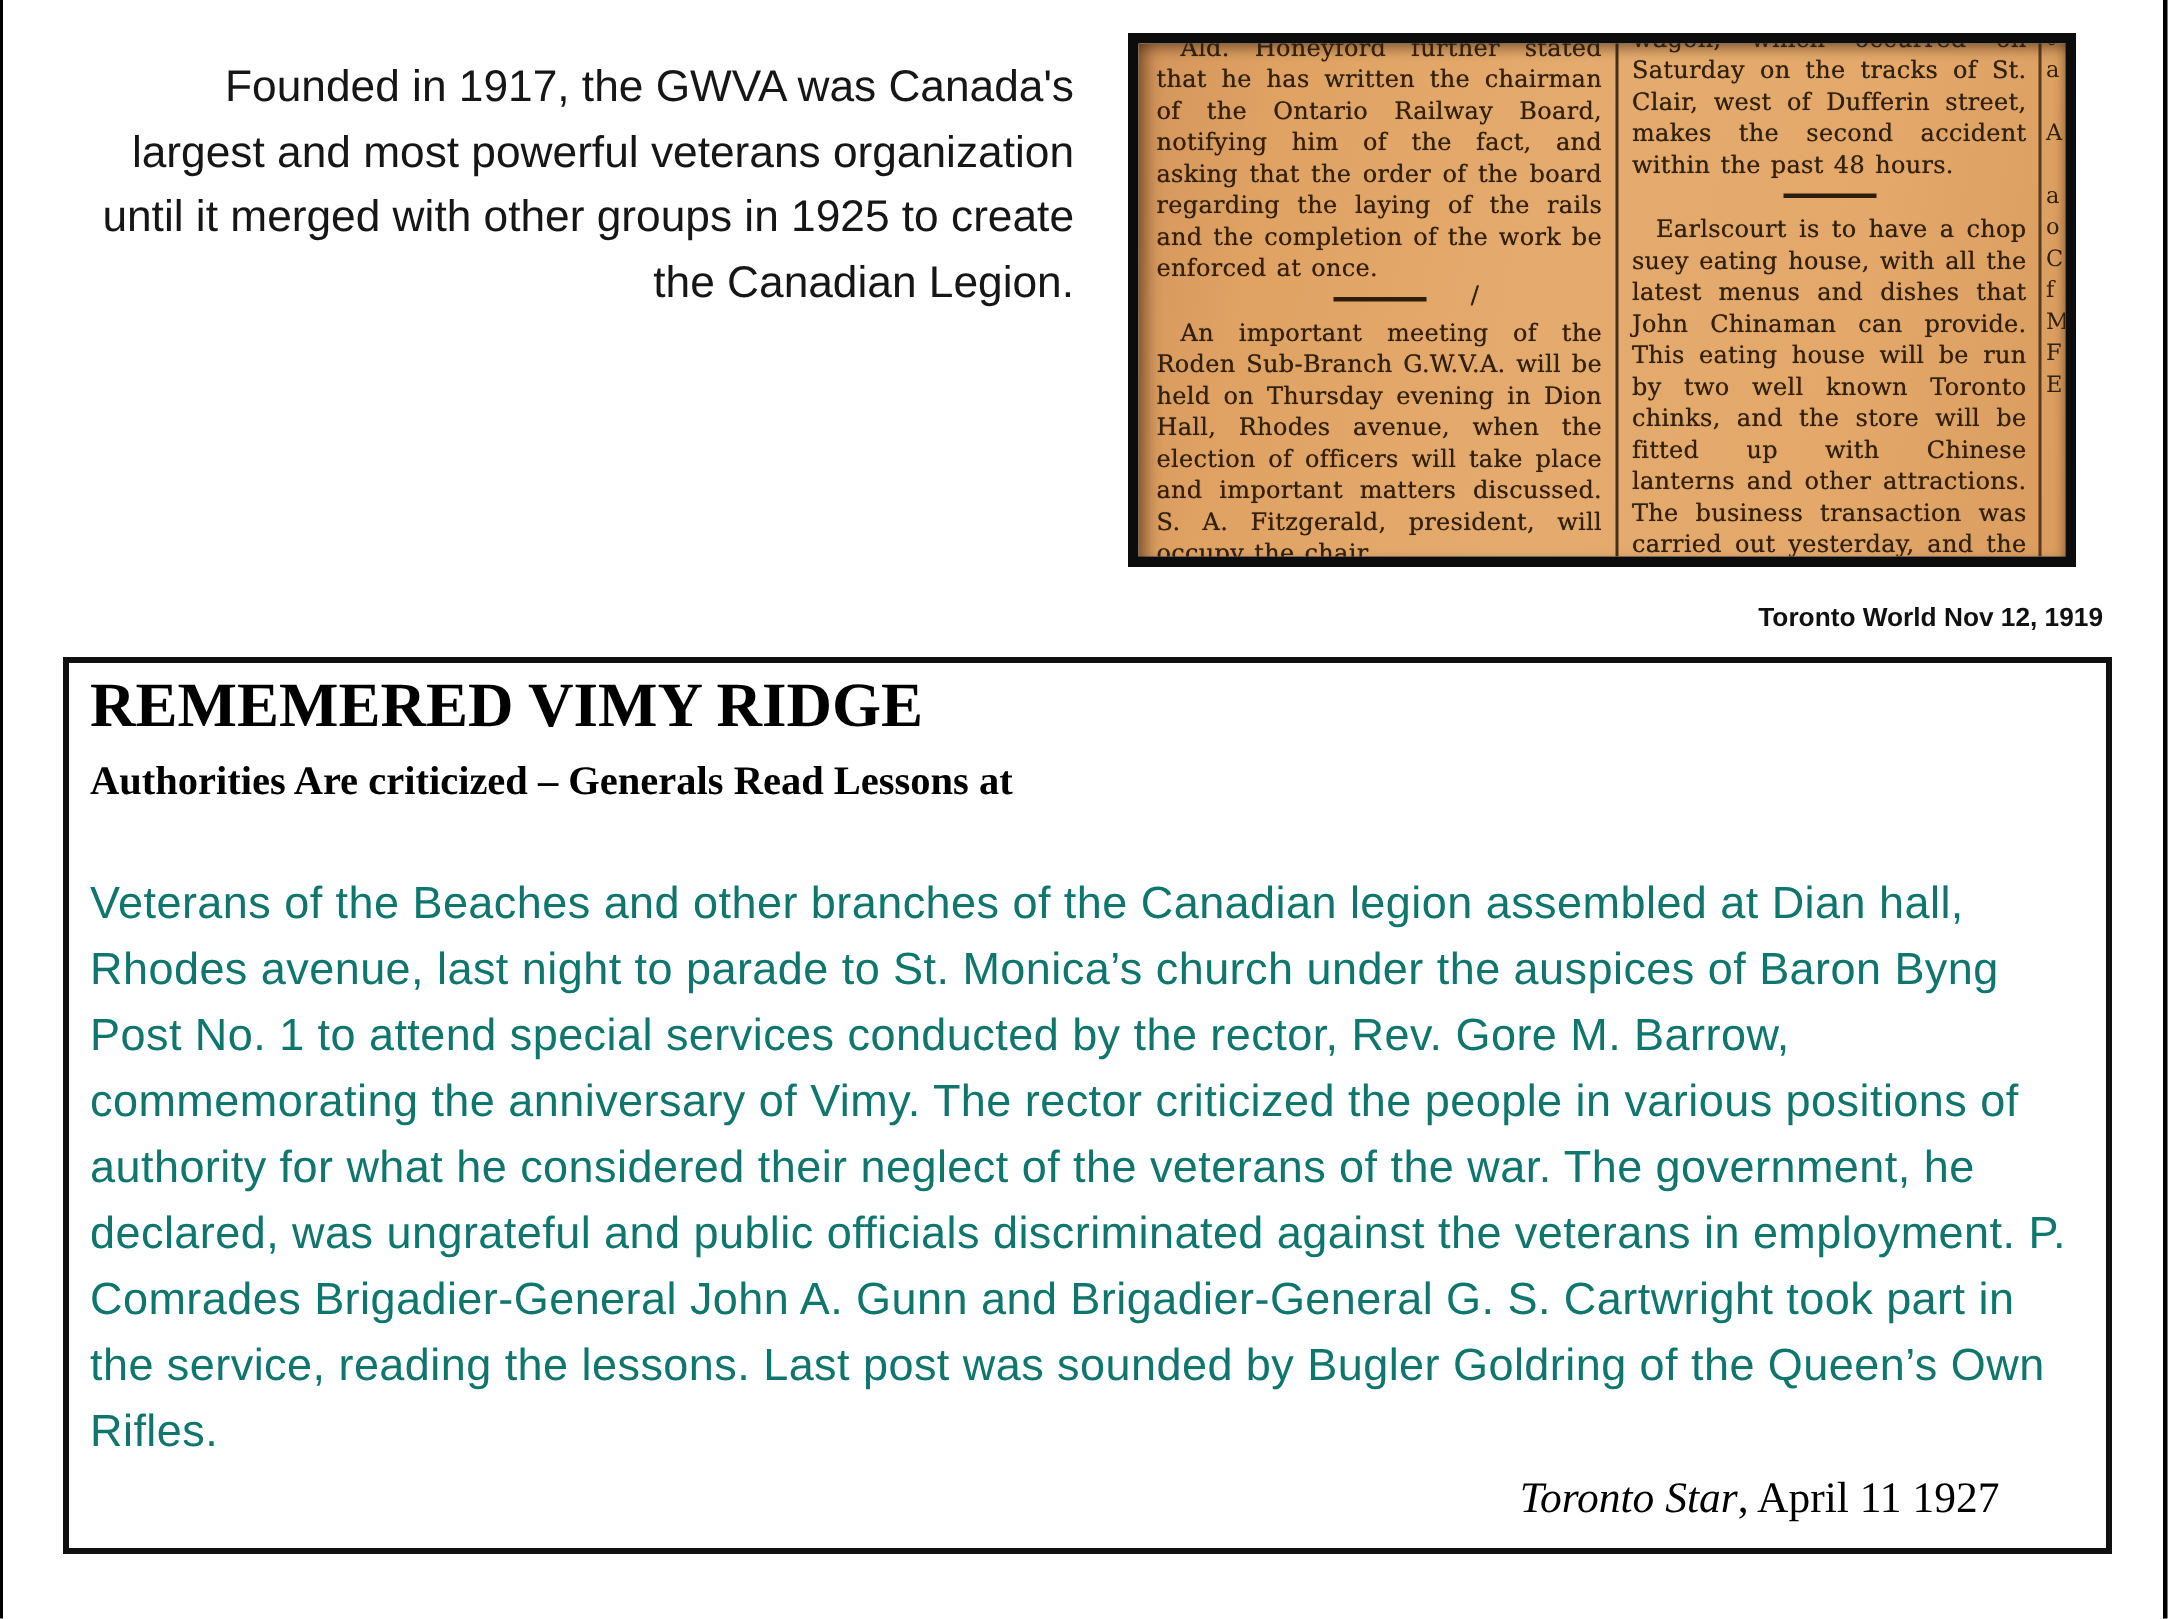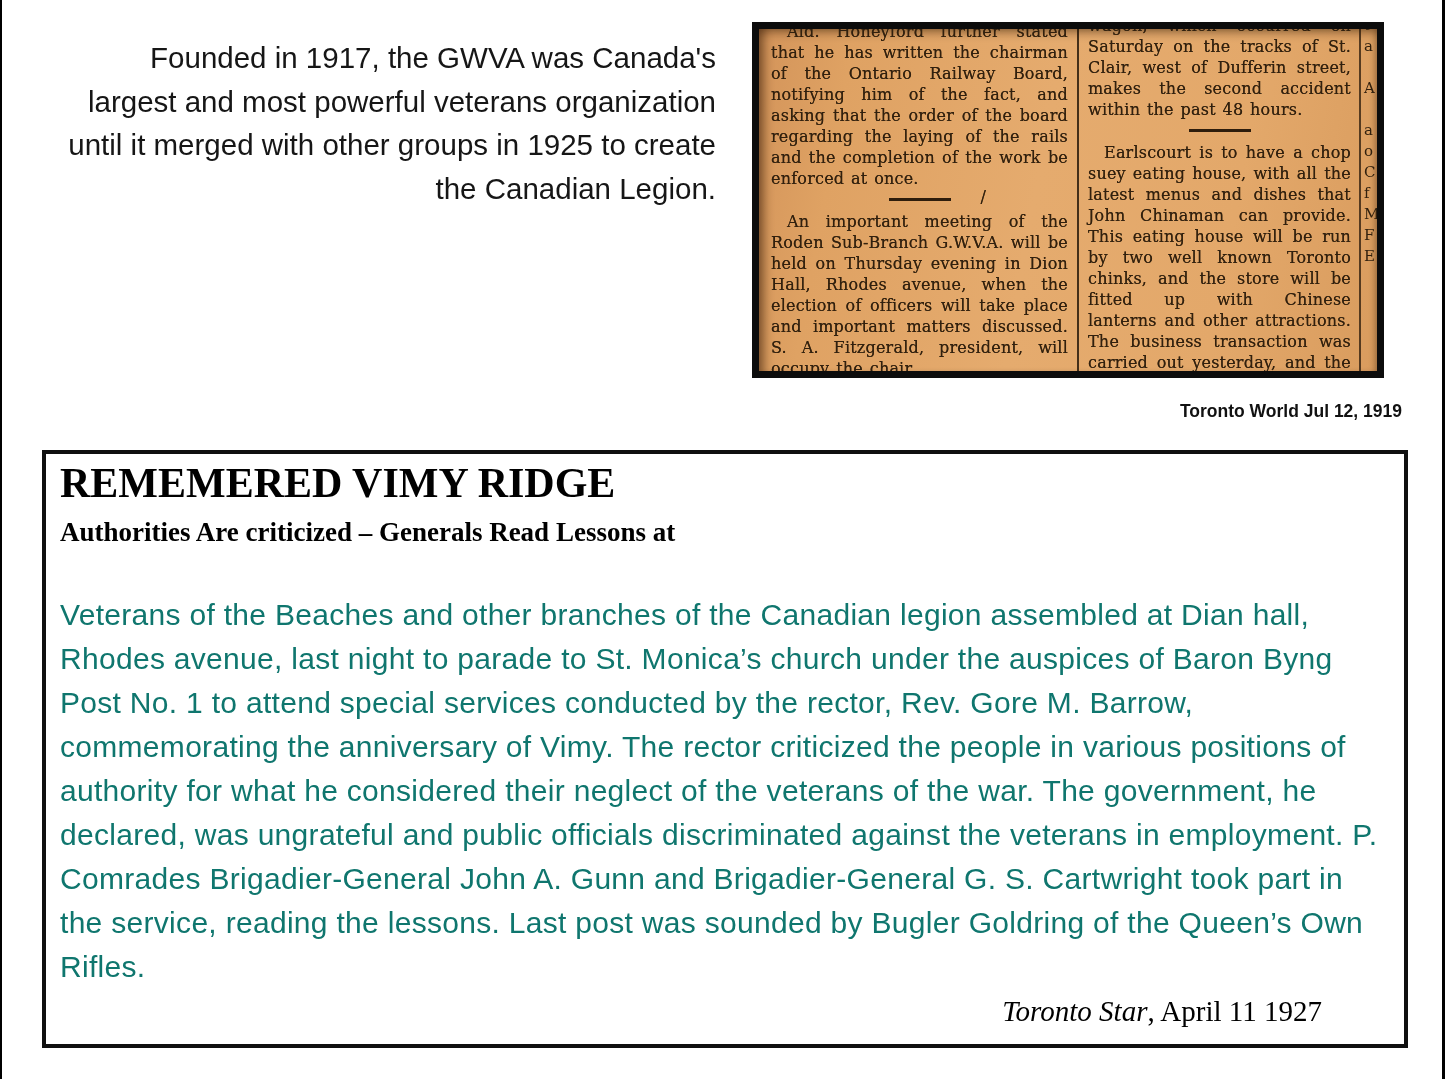--- a/index.html
+++ b/index.html
@@ -67,39 +67,38 @@
     text-align: right; padding-right: 26px;
     font-family: "Liberation Sans", sans-serif;
     font-size: 17.5px; font-weight: 600; color: #111;
   }
 
   
   .article-box {
     position: absolute; left: 42px; top: 438px; width: 1366px; height: 598px;
     border: 4px solid #101010; background: #fff;
     padding: 6px 16px 10px 14px;
-    margin-top: 12px;
   }
   .article-headline {
     font-family: "Liberation Serif", serif;
     font-size: 42px; font-weight: bold; letter-spacing: 0px;
     color: #000; line-height: 1.12;
   }
   .article-subheadline {
     font-family: "Liberation Serif", serif;
     font-size: 27px; font-weight: bold; color: #000;
     margin-top: 9px; line-height: 1.2;
   }
   .article-body {
     font-family: Liberation Sans, sans-serif;
     font-size: 30px; line-height: 44px; letter-spacing: 0.3px;
     color: #0f766e; margin-top: 45px;
   }
   .article-attribution {
-    position: absolute; right: 82px; bottom: 16px;
+    position: absolute; right: 71px; bottom: 16px;
     font-family: "Liberation Serif", serif;
     font-size: 29px; color: #000;
   }
   .article-attribution .src-italic { font-style: italic; }
 </style>
 </head>
 <body>
 
 <div class="edge-left"></div>
 <div class="edge-right"></div>
@@ -130,21 +129,21 @@
 
 a
 o
 C
 f
 M
 F
 E</div>
 </div>
 
-<div class="clip-caption">Toronto World Jul 12, 1919</div>
+<div class="clip-caption">Toronto World Nov 12, 1919</div>
 
 <div class="article-box">
   <h1 class="article-headline">REMEMERED VIMY RIDGE</h1>
   <h2 class="article-subheadline">Authorities Are criticized – Generals Read Lessons at</h2>
   <p class="article-body">Veterans of the Beaches and other branches of the Canadian legion assembled at Dian hall, Rhodes avenue, last night to parade to St. Monica’s church under the auspices of Baron Byng Post No. 1 to attend special services conducted by the rector, Rev. Gore M. Barrow, commemorating the anniversary of Vimy. The rector criticized the people in various positions of authority for what he considered their neglect of the veterans of the war. The government, he declared, was ungrateful and public officials discriminated against the veterans in employment. P. Comrades Brigadier-General John A. Gunn and Brigadier-General G. S. Cartwright took part in the service, reading the lessons. Last post was sounded by Bugler Goldring of the Queen’s Own Rifles.</p>
   <div class="article-attribution">
     <span class="src-italic">Toronto Star</span><span>, April 11 1927</span>
   </div>
 </div>
 

